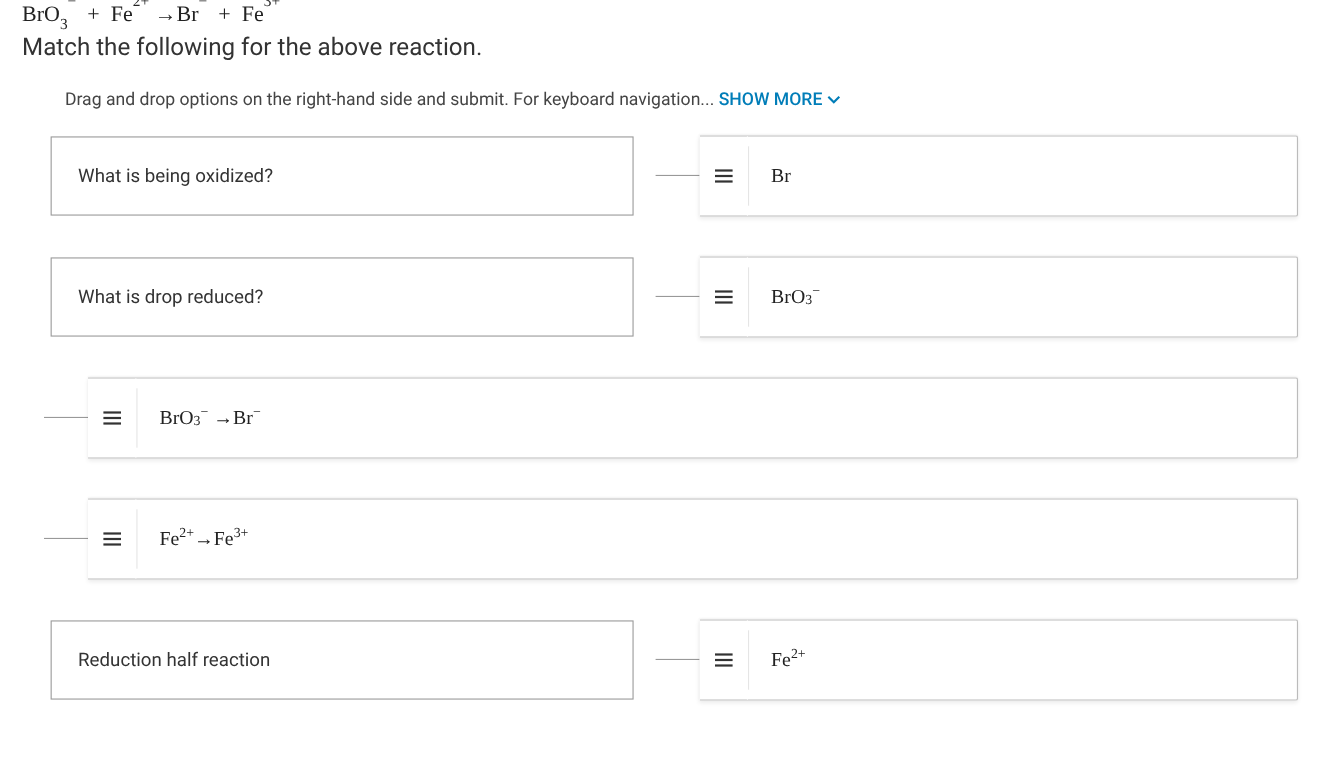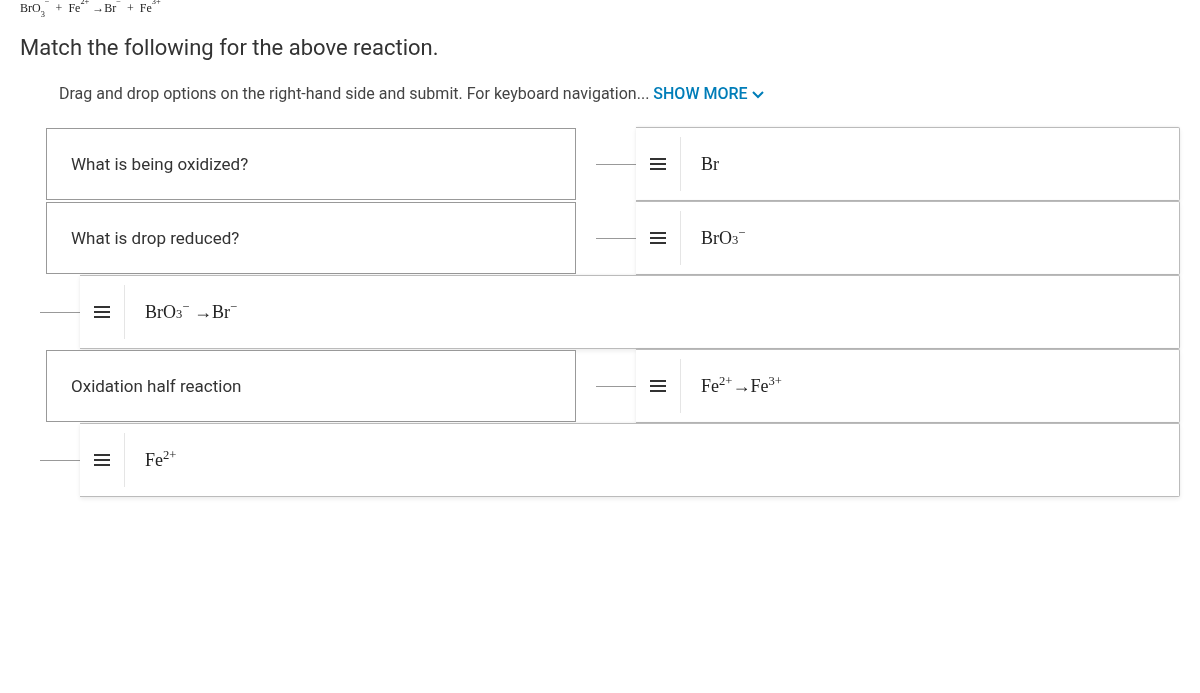--- a/index.html
+++ b/index.html
@@ -5,23 +5,23 @@
     * { box-sizing: border-box; margin: 0; padding: 0; }
     body {
       font-family: -apple-system, BlinkMacSystemFont, "Segoe UI", Roboto, "Helvetica Neue", Arial, sans-serif;
       background: #fff;
       color: #333;
       padding: 0 20px 20px 20px;
       font-size: 16px;
     }
     .equation {
       font-family: "Times New Roman", serif;
-      font-size: 12px;
+      font-size: 20px;
       color: #222;
-      margin-bottom: 18px;
+      margin-bottom: 2px;
     }
     .instruction {
       font-size: 22px;
       color: #333;
       margin-bottom: 24px;
     }
     .drag-instruction {
       font-size: 16px;
       color: #444;
       margin-bottom: 24px;
@@ -32,20 +32,21 @@
       cursor: pointer;
       font-weight: 500;
     }
     .chevron-down {
       display: inline-block;
       margin-left: 4px;
     }
     .match-container {
       display: flex;
       flex-direction: column;
+      gap: 36px;
     }
     .match-row {
       display: flex;
       align-items: center;
       position: relative;
     }
     .prompt-box {
       width: 530px;
       height: 72px;
       border: 1px solid #999;
@@ -185,39 +186,39 @@
             <div class="handle-line"></div>
           </div>
       </div>
       <div class="answer-content">
         <span>BrO</span><sub>3</sub><sup>−</sup>&nbsp;→<span>Br</span><sup>−</sup>
       </div>
     </div>
   </div>
 
   <div class="match-row">
+    <div class="connector-line"></div>
+    <div class="answer-box">
+      <div class="handle">
+        <div class="handle-lines">
+            <div class="handle-line"></div>
+            <div class="handle-line"></div>
+            <div class="handle-line"></div>
+          </div>
+      </div>
+      <div class="answer-content">
+        <span>Fe</span><sup>2+</sup>→<span>Fe</span><sup>3+</sup>
+      </div>
+    </div>
+  </div>
+
+  <div class="match-row">
     <div class="prompt-box">
-      <span>Oxidation half reaction</span>
-    </div>
-    <div class="connector-line"></div>
-    <div class="answer-box">
-      <div class="handle">
-        <div class="handle-lines">
-            <div class="handle-line"></div>
-            <div class="handle-line"></div>
-            <div class="handle-line"></div>
-          </div>
-      </div>
-      <div class="answer-content">
-        <span>Fe</span><sup>2+</sup>→<span>Fe</span><sup>3+</sup>
-      </div>
-    </div>
-  </div>
-
-  <div class="match-row">
+      <span>Reduction half reaction</span>
+    </div>
     <div class="connector-line"></div>
     <div class="answer-box">
       <div class="handle">
         <div class="handle-lines">
             <div class="handle-line"></div>
             <div class="handle-line"></div>
             <div class="handle-line"></div>
           </div>
       </div>
       <div class="answer-content">

